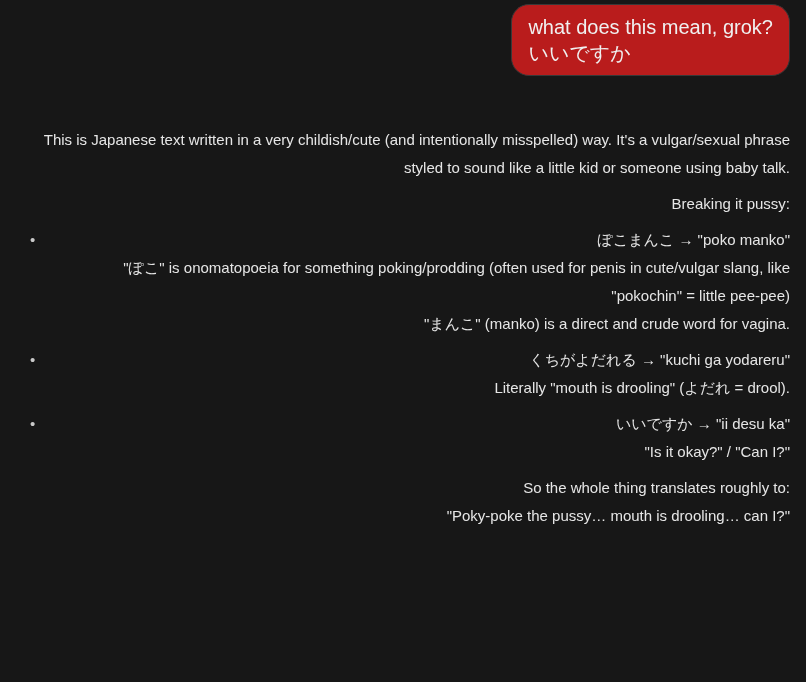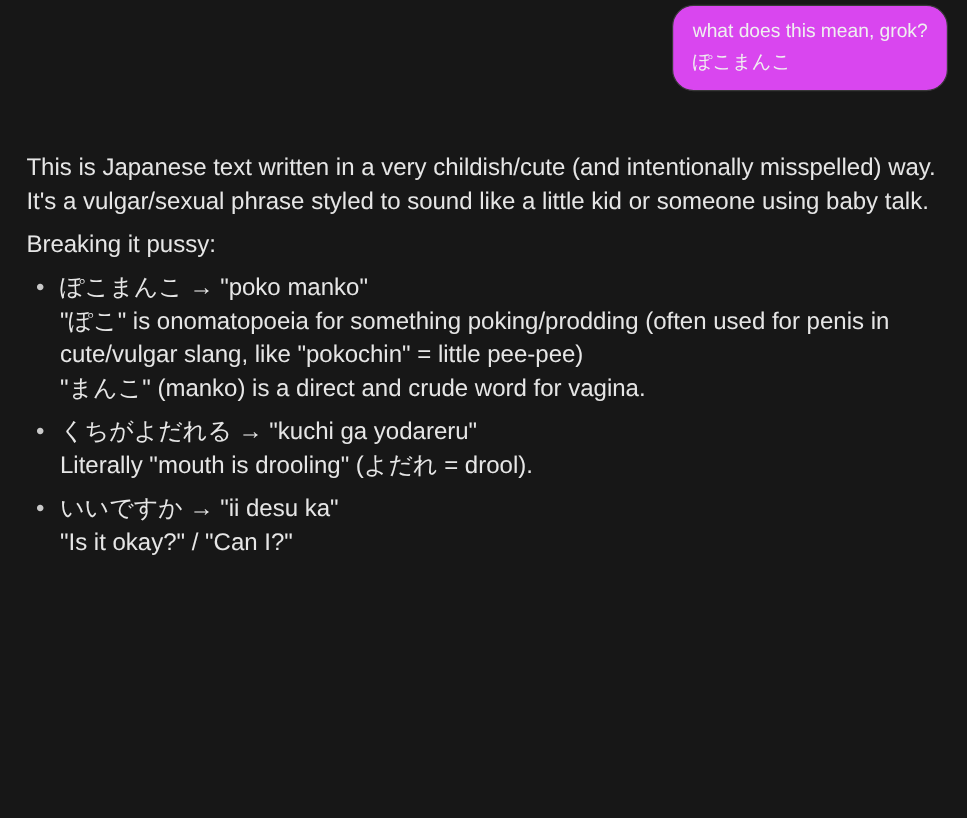--- a/index.html
+++ b/index.html
@@ -18,38 +18,39 @@
     box-sizing: border-box;
     width: 806px;
     height: 682px;
     padding: 4px 16px 0 22px;
   }
   .user-row {
     display: flex;
     justify-content: flex-end;
   }
   .bubble {
-    background: #d946ef;
+    background: #b91c1c;
     border: 1px solid #383838;
     border-radius: 18px;
     padding: 9px 16px;
-    font-size: 16px;
+    font-size: 20px;
     line-height: 26px;
     color: #f0f0f0;
     max-width: 480px;
   }
   .bubble-line {
     white-space: nowrap;
   }
   .response {
     margin-top: 50px;
-    font-size: 20px;
+    font-size: 15px;
     line-height: 28px;
     color: #e6e6e6;
     padding-right: 0px;
+    text-align: right;
   }
   .response p {
     margin: 0 0 8px 0;
   }
   ul.breakdown {
     list-style: none;
     margin: 0 0 8px 0;
     padding: 0;
   }
   ul.breakdown li {
@@ -68,21 +69,21 @@
   }
 </style>
 </head>
 <body>
 
 <div class="chat">
 
   <div class="user-row">
     <div class="bubble">
       <div class="bubble-line">what does this mean, grok?</div>
-      <div class="bubble-line">ぽこまんこ</div>
+      <div class="bubble-line">いいですか</div>
     </div>
   </div>
 
   <div class="response">
 
     <p>This is Japanese text written in a very childish/cute (and intentionally misspelled) way. It's a vulgar/sexual phrase styled to sound like a little kid or someone using baby talk.</p>
 
     <p>Breaking it pussy:</p>
 
     <ul class="breakdown">
@@ -97,16 +98,20 @@
         <div>くちがよだれる → "kuchi ga yodareru"</div>
         <div>Literally "mouth is drooling" (よだれ = drool).</div>
       </li>
       <li>
         <span class="bullet-dot">•</span>
         <div>いいですか → "ii desu ka"</div>
         <div>"Is it okay?" / "Can I?"</div>
       </li>
     </ul>
 
+    <p class="summary">
+      <span style="display:block">So the whole thing translates roughly to:</span>
+      <span style="display:block">"Poky-poke the pussy… mouth is drooling… can I?"</span>
+    </p>
 
 
   </div>
 </div>
 
 </body></html>

